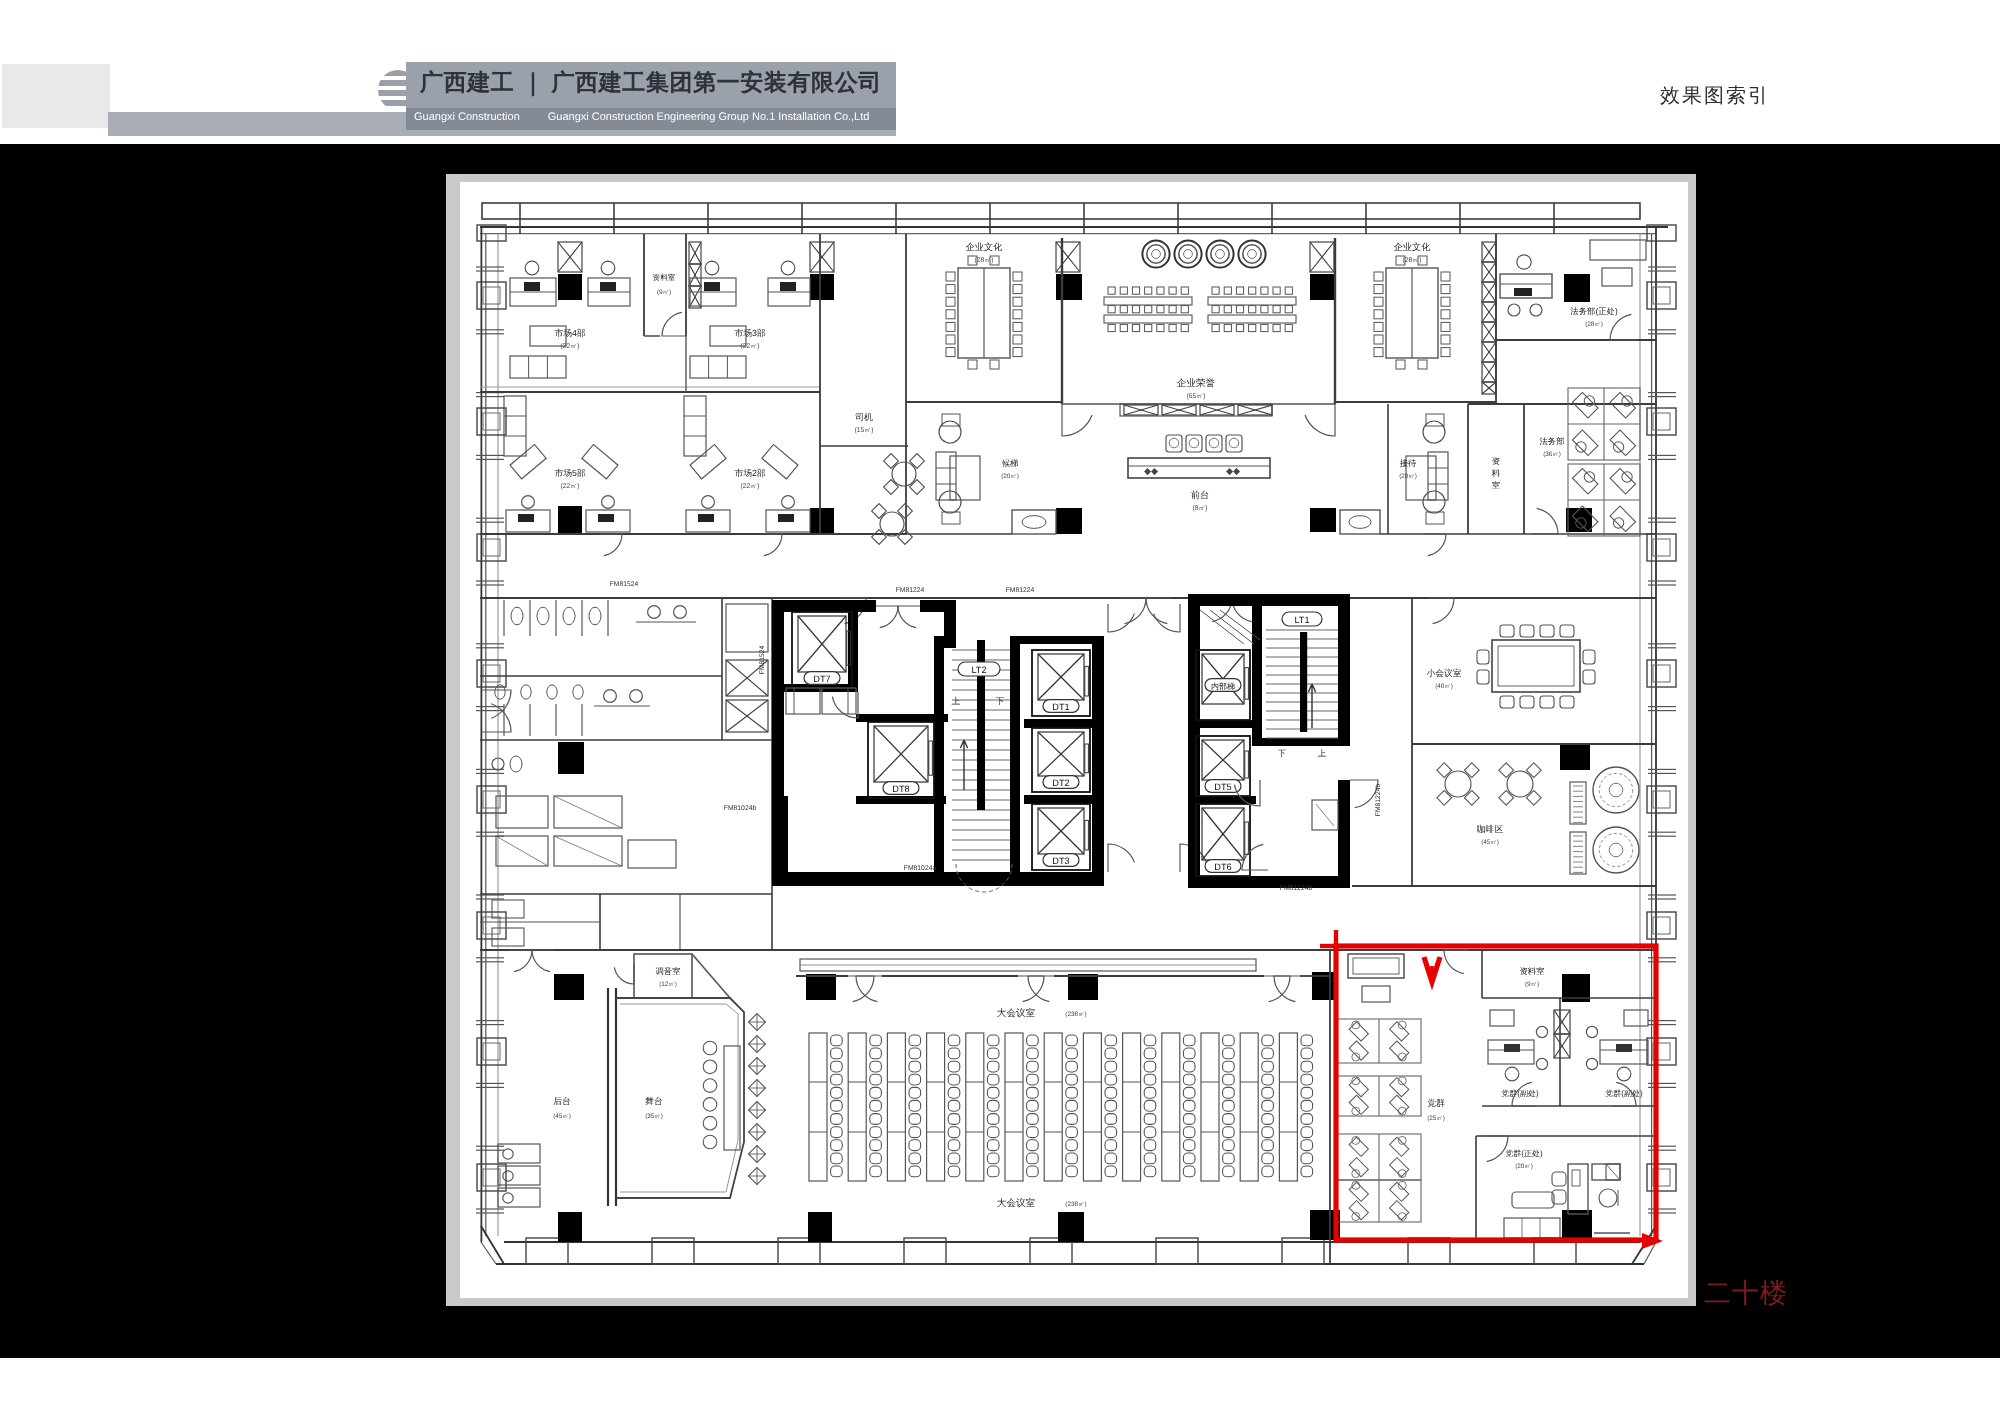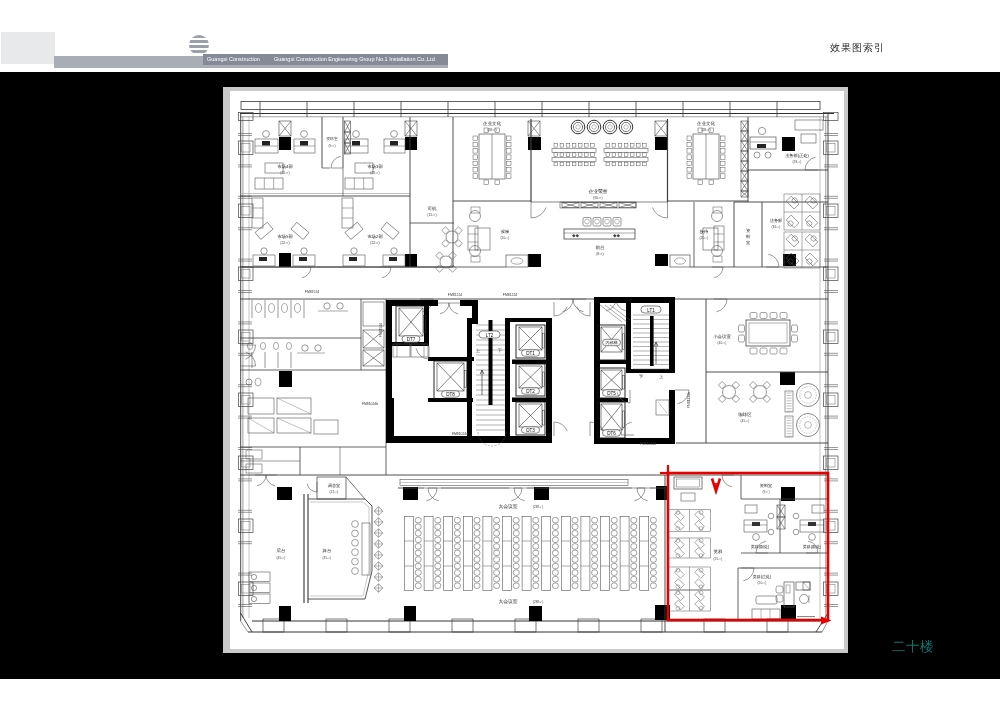--- a/index.html
+++ b/index.html
@@ -7,33 +7,34 @@
 </style></head>
 <body>
 <div id="page">
 
 <div class="abs" style="left:1px;top:32px;width:54px;height:32px;background:#e7e9eb"></div>
 
 <div class="abs" style="left:54px;top:56px;width:394px;height:12px;background:#a9aeb6"></div>
 
 <div class="abs" style="left:189px;top:35px;width:20px;height:20px;border-radius:50%;background:repeating-linear-gradient(#9aa0a8 0 3px,#fff 3px 5px)"></div>
 
+<div class="abs" style="left:203px;top:31px;width:245px;height:23px;background:#9ba1ab;color:#2f3238;font-weight:bold;font-size:11.5px;line-height:23px;text-align:center;letter-spacing:0.3px;white-space:nowrap">广西建工 ｜ 广西建工集团第一安装有限公司</div>
 
 <div class="abs" style="left:203px;top:54px;width:245px;height:11px;background:#848b96;color:#fff;font-size:5.5px;line-height:11px;white-space:nowrap"><span style="margin-left:4px">Guangxi Construction</span><span style="margin-left:14px">Guangxi Construction Engineering Group No.1 Installation Co.,Ltd</span></div>
 
 
 <div class="abs" style="left:830px;top:41px;font-size:10px;color:#2e2e2e;letter-spacing:1px">效果图索引</div>
 
 <div class="abs" style="left:0;top:72px;width:1000px;height:607px;background:#000"></div>
 
 <div class="abs" style="left:223px;top:87px;width:625px;height:566px;background:#c9c9c9"></div>
 
 <div class="abs" style="left:230px;top:91px;width:614px;height:558px;background:#ffffff"></div>
 
-<div class="abs" style="left:892px;top:638px;font-size:13.5px;color:#0f766e;letter-spacing:0.5px">二十楼</div>
+<div class="abs" style="left:852px;top:638px;font-size:13.5px;color:#7f1d1d;letter-spacing:0.5px">二十楼</div>
 
 <svg class="abs" width="1000" height="706" style="left:0;top:0">
 
 <rect x="241.0" y="101.5" width="579.0" height="8.0" fill="none" stroke="#3c3c3c" stroke-width="0.80"></rect>
 
 <line x1="240.0" y1="113.5" x2="834.0" y2="113.5" stroke="#333" stroke-width="1.00"></line>
       <line x1="240.0" y1="116.8" x2="828.0" y2="116.8" stroke="#666" stroke-width="0.60"></line>
       <line x1="260.0" y1="101.5" x2="260.0" y2="117.0" stroke="#3c3c3c" stroke-width="0.80"></line>
       <line x1="307.0" y1="101.5" x2="307.0" y2="117.0" stroke="#3c3c3c" stroke-width="0.80"></line>
       <line x1="354.0" y1="101.5" x2="354.0" y2="117.0" stroke="#3c3c3c" stroke-width="0.80"></line>

